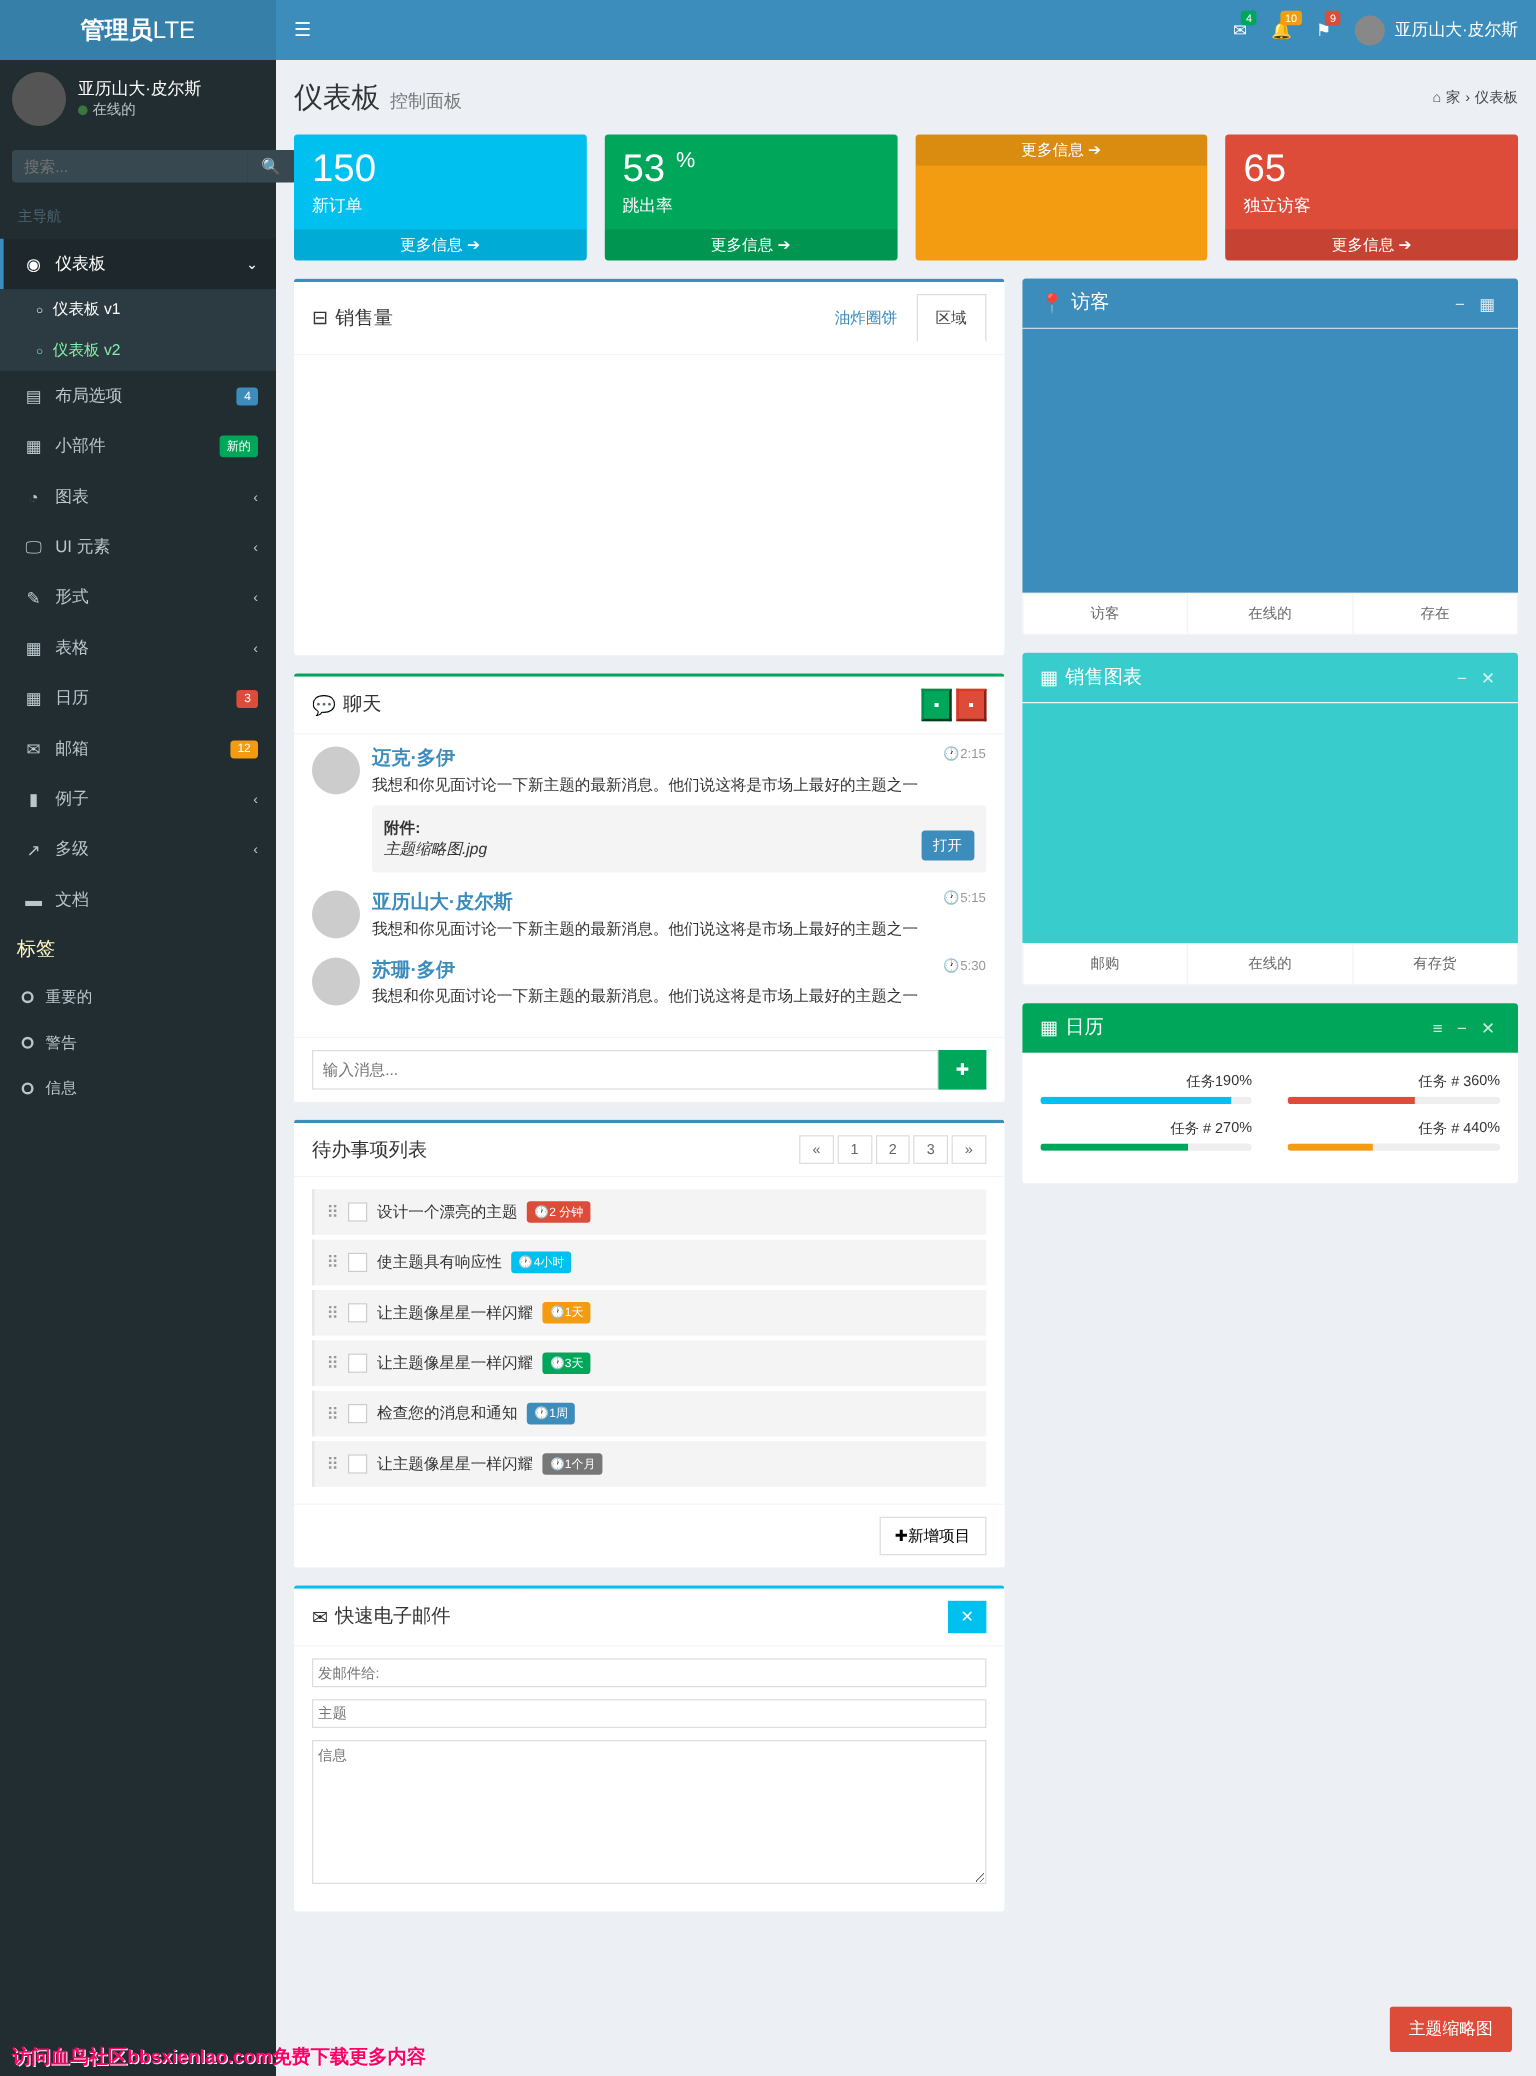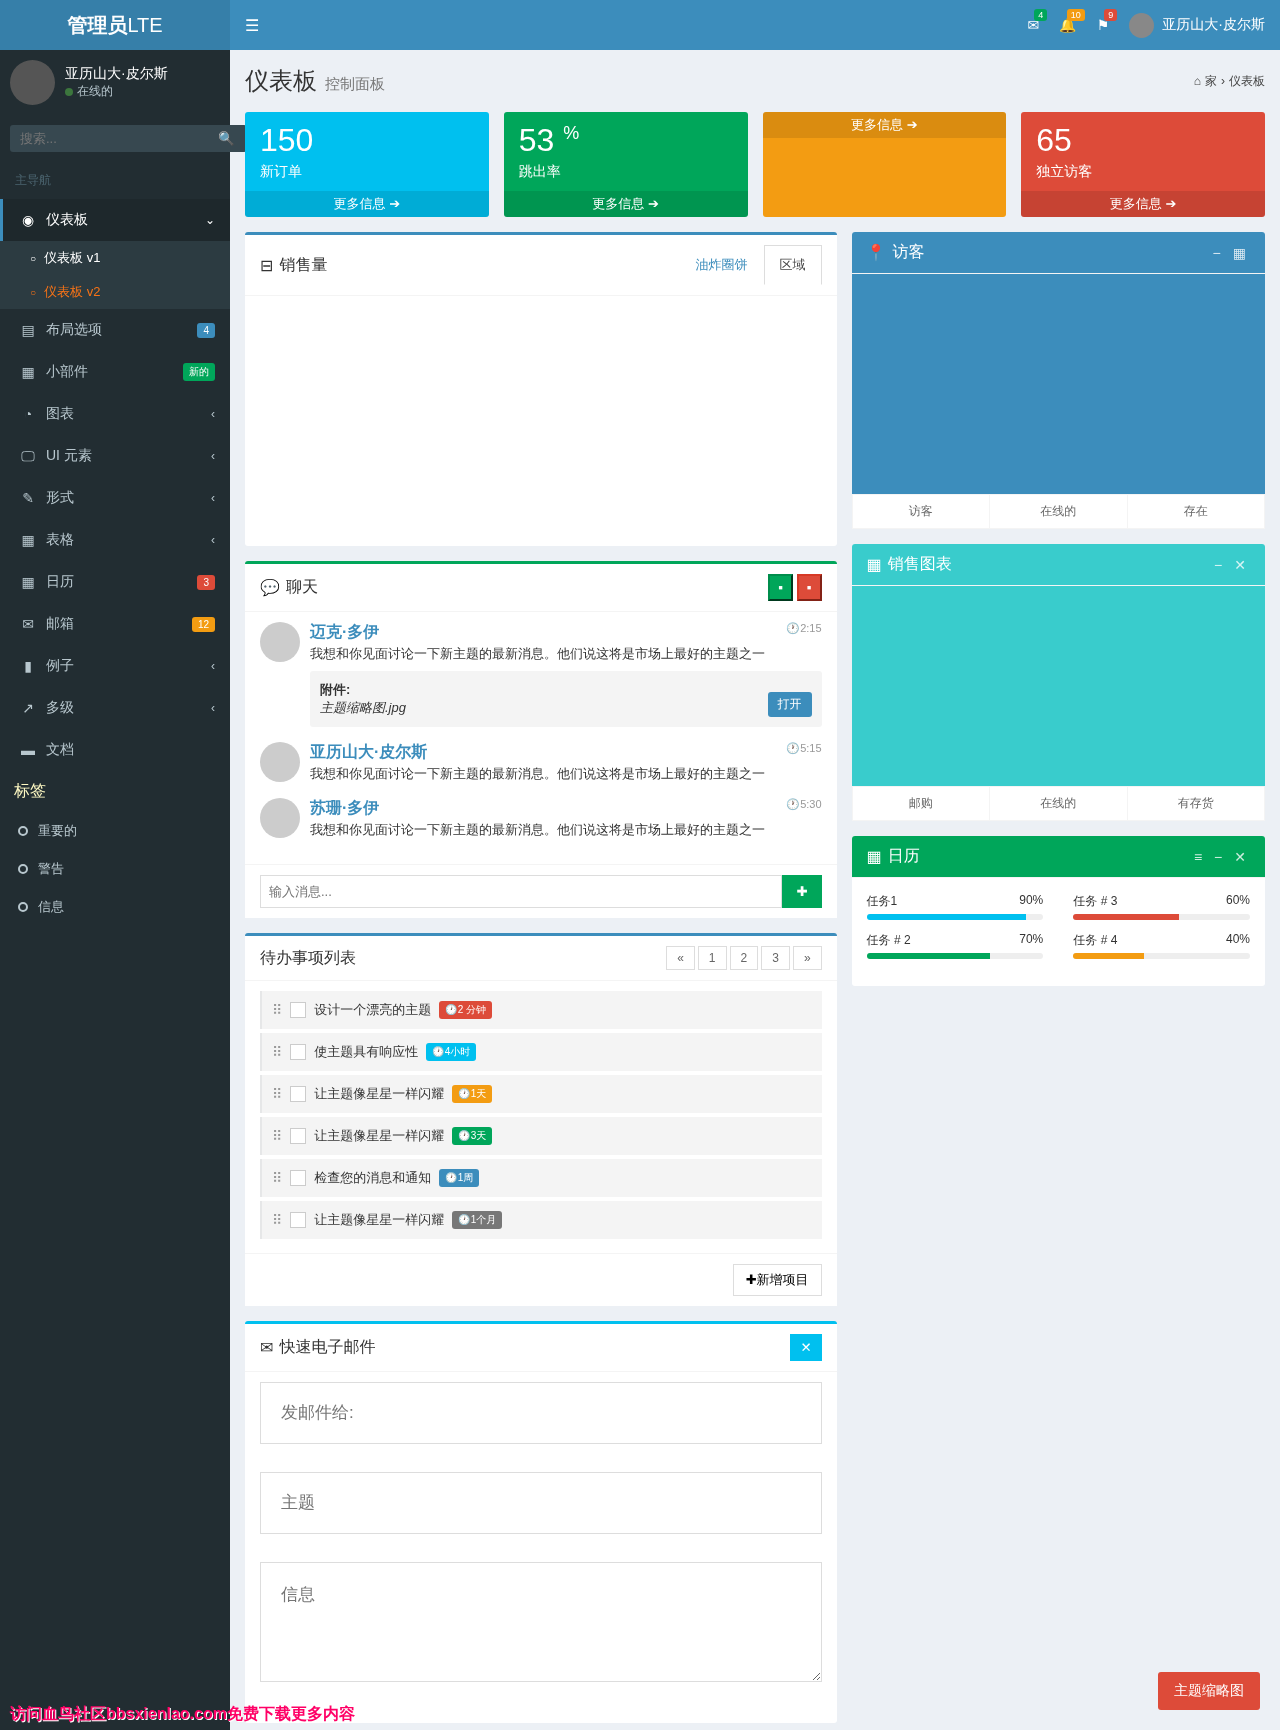--- a/index.html
+++ b/index.html
@@ -22,21 +22,21 @@
 .treeview>li.active>a{background:#1e282c;color:#fff;border-left-color:#3c8dbc}
 .treeview .icon{width:20px;margin-right:8px;text-align:center}
 .treeview .pull-right{margin-left:auto;display:flex;align-items:center;gap:4px}
 .treeview .angle{font-size:12px}
 .badge{font-size:10px;padding:2px 6px;border-radius:3px;color:#fff}
 .badge-blue{background:#3c8dbc}
 .badge-green{background:#00a65a}
 .badge-red{background:#dd4b39}
 .badge-yellow{background:#f39c12}
 .treeview-menu{list-style:none;background:#2c3b41;padding:0}
-.treeview-menu li a{display:block;padding:8px 15px 8px 30px;color:#f97316;text-decoration:none;font-size:13px}
+.treeview-menu li a{display:block;padding:8px 15px 8px 30px;color:#86efac;text-decoration:none;font-size:13px}
 .treeview-menu li.active a{color:#fff}
 .treeview-menu li a::before{content:"○";margin-right:8px;font-size:10px}
 .label-item{padding:10px 14px;color:#fef9c3;font-size:16px}
 .label-list li a{display:flex;align-items:center;padding:10px 15px;color:#b8c7ce;text-decoration:none;font-size:13px}
 .label-list .dot{width:10px;height:10px;border-radius:50%;border:2px solid;margin-right:10px}
 .dot-red{border-color:#dd4b39}
 .dot-yellow{border-color:#f39c12}
 .dot-aqua{border-color:#00c0ef}
 .main{flex:1;display:flex;flex-direction:column}
 .navbar{background:#3c8dbc;height:50px;display:flex;align-items:center;padding:0 15px;color:#fff}
@@ -106,28 +106,28 @@
 .chat-input button{background:#00a65a;color:#fff;border:none;padding:8px 14px;cursor:pointer}
 .pagination{display:flex;gap:0}
 .pagination a{border:1px solid #ddd;padding:4px 10px;font-size:12px;color:#666;text-decoration:none;margin-left:-1px}
 .todo-list{list-style:none}
 .todo-list li{background:#f4f4f4;padding:10px;margin-bottom:4px;display:flex;align-items:center;gap:8px;border-left:2px solid #e6e7e8}
 .todo-list .handle{color:#999;cursor:move}
 .todo-list .check{width:16px;height:16px;background:#fff;border:1px solid #ccc}
 .todo-list .text{font-size:13px}
 .todo-list .label{font-size:10px;padding:2px 6px;border-radius:3px;color:#fff}
 .add-btn{float:right;background:#fff;border:1px solid #ddd;padding:6px 12px;font-size:13px;cursor:pointer}
-.email-form input,.email-form textarea{width:100%;border:1px solid #ddd;padding:20px;margin-bottom:28px;font-size:17px}
+.email-form input,.email-form textarea{width:100%;border:1px solid #ddd;padding:4px;margin-bottom:10px;font-size:12px}
 .email-form textarea{height:120px;resize:vertical}
 .remove-btn{background:#00c0ef;color:#fff;border:none;padding:6px 10px;cursor:pointer}
 .calendar-body{padding:15px}
 .progress-group{display:flex;gap:30px}
 .progress-col{flex:1}
 .progress-item{margin-bottom:12px}
-.progress-item .label-row{display:flex;justify-content:space-between;font-size:12px;margin-bottom:4px}
+.progress-item .label-row{display:flex;justify-content:flex-end;font-size:12px;margin-bottom:4px}
 .progress-bar{height:6px;background:#eee;border-radius:3px;overflow:hidden}
 .progress-bar .fill{height:100%}
 .fill-aqua{background:#00c0ef}
 .fill-green{background:#00a65a}
 .fill-red{background:#dd4b39}
 .fill-yellow{background:#f39c12}
 .download-btn{position:fixed;bottom:20px;right:20px;background:#dd4b39;color:#fff;padding:10px 16px;border-radius:3px;border:none;cursor:pointer;font-size:14px}
 .watermark{position:fixed;bottom:5px;left:10px;color:#f06;font-weight:bold;font-size:16px;text-shadow:1px 1px #fff}
 </style>
 </head>

